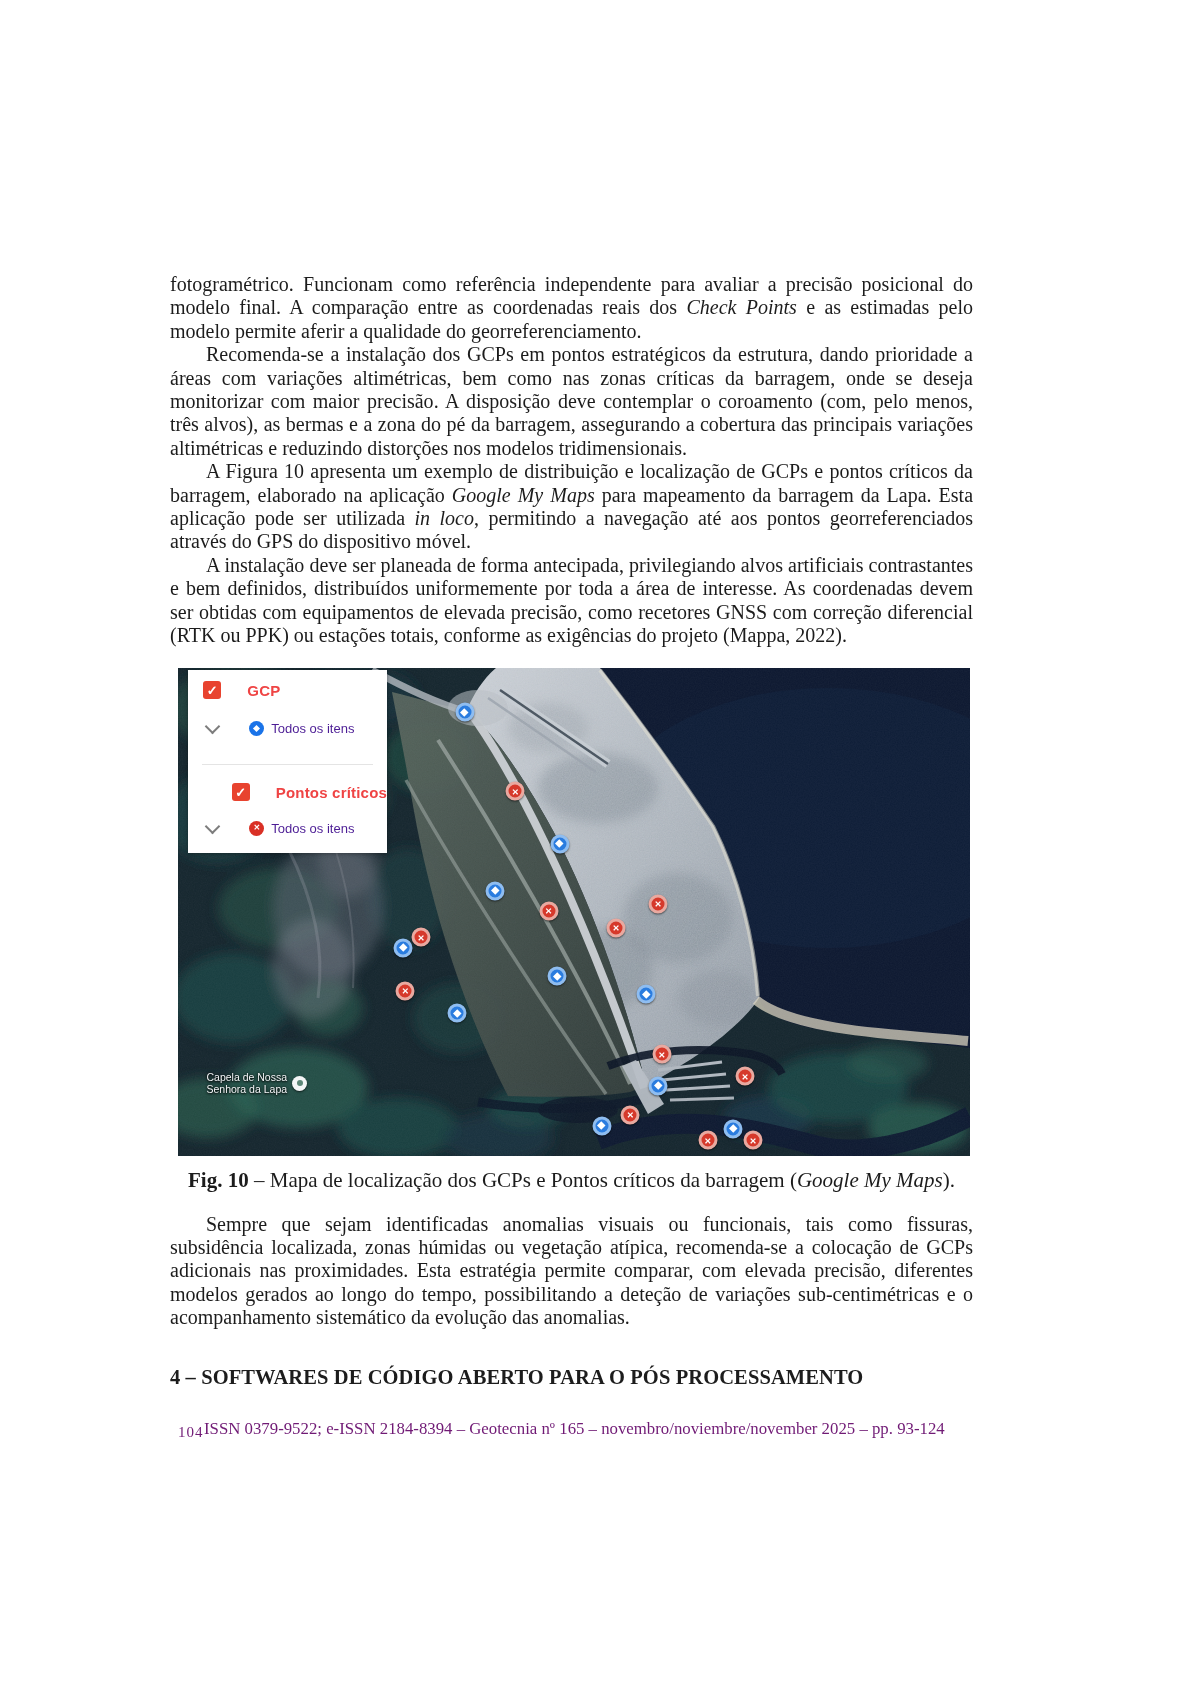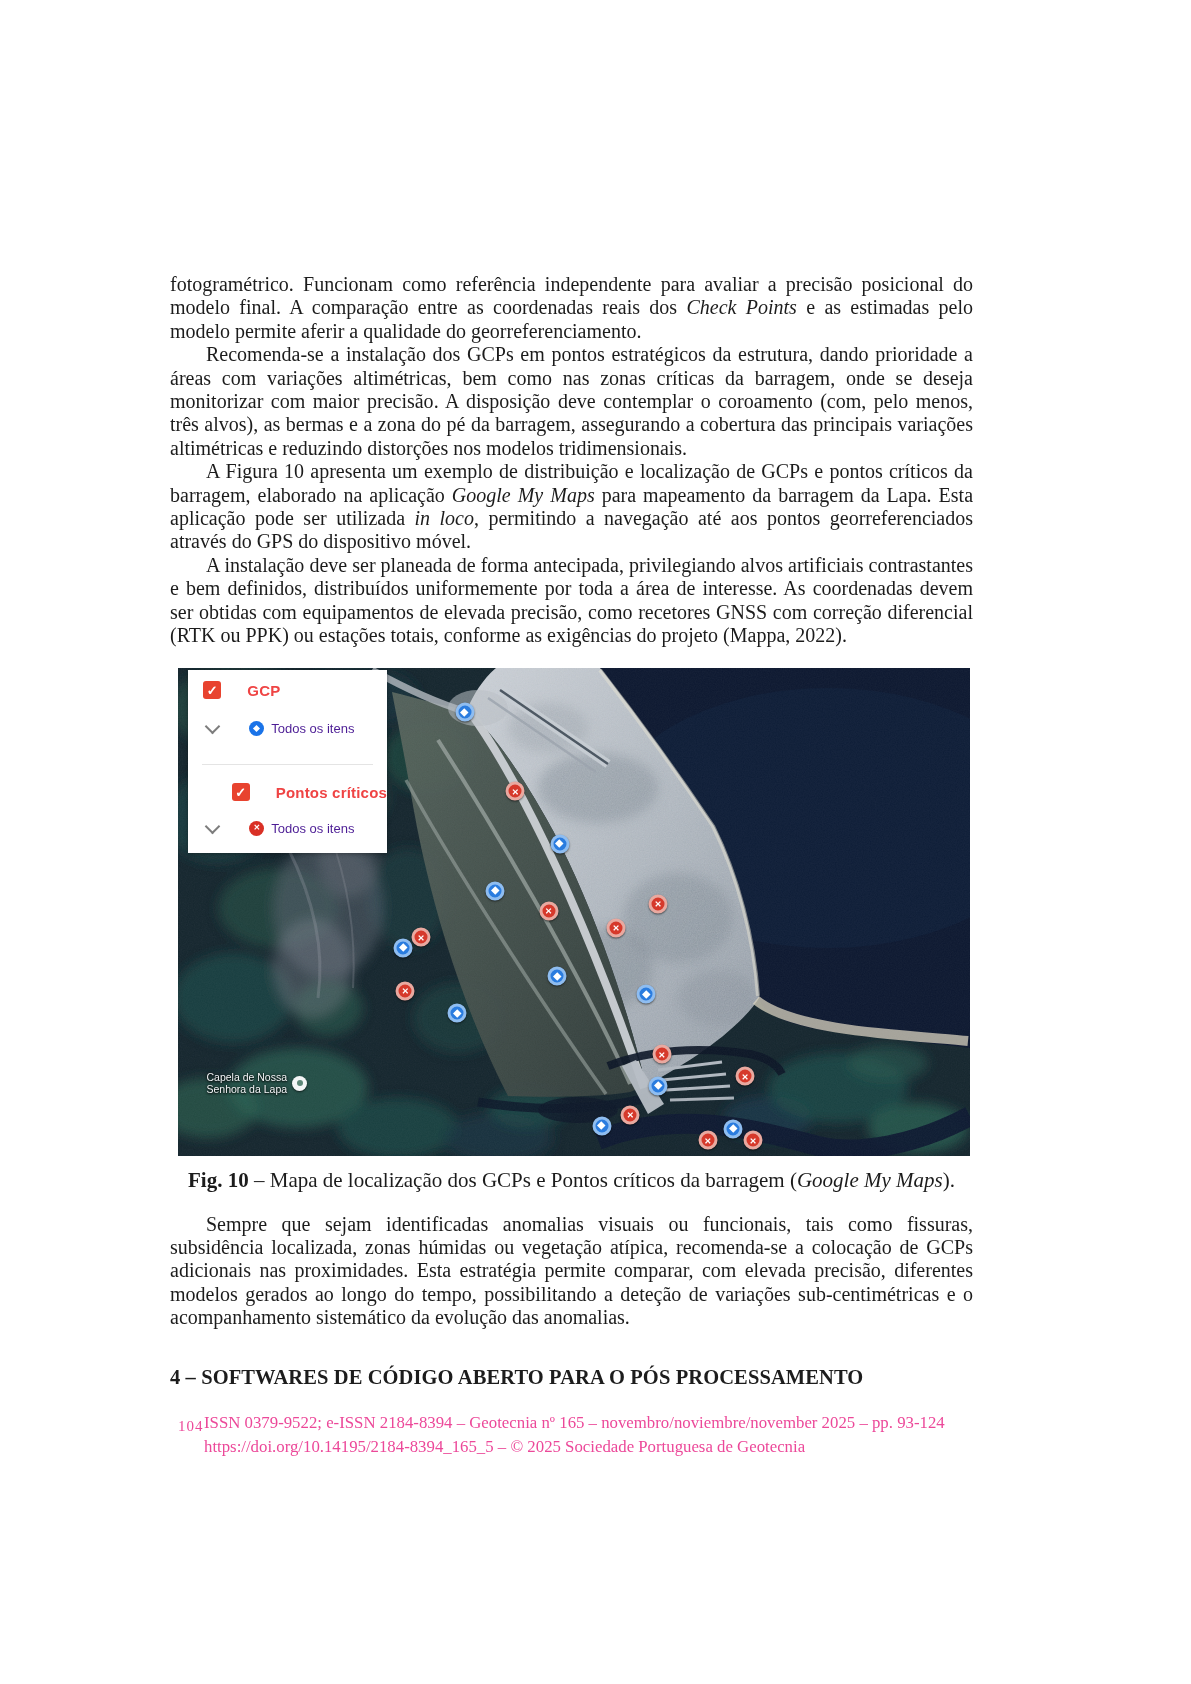--- a/index.html
+++ b/index.html
@@ -55,24 +55,24 @@
        text-shadow:0 1px 2px rgba(0,0,0,.9), 0 0 3px rgba(0,0,0,.8);}
   .poi-pin{width:15px;height:15px;border-radius:50%;background:#f4f6f7;margin-left:5px;
        box-shadow:0 1px 2px rgba(0,0,0,.6);display:flex;align-items:center;justify-content:center;flex:none;}
   .poi-pin::before{content:"";width:6px;height:6px;border-radius:50%;background:#5d8778;}
   
   .caption{margin-top:13px;text-align:center;font-size:21px;line-height:23px;}
   .p5{margin-top:10px;}
   .section-heading{margin-top:35px;font-size:20.5px;font-weight:bold;line-height:24px;
        letter-spacing:.1px;}
   .p6{margin-top:20px;}
-  .footer{margin-top:22px;display:flex;font-size:16.8px;line-height:24px;color:#ec4899;}
+  .footer{margin-top:28px;display:flex;font-size:16.8px;line-height:24px;color:#701a75;}
   .footer .pnum{flex:none;width:26px;margin-left:8px;font-size:15px;padding-top:3px;
        letter-spacing:1px;}
-  .footer .fline{margin:0;}
+  .footer .fline{margin:0;text-align:center;}
 </style>
 </head>
 <body>
 
 <div class="page">
 
   <p class="body-text p1"><span>fotogramétrico. Funcionam como referência independente para avaliar a precisão posicional do modelo final. A comparação entre as coordenadas reais dos </span><span style="font-style: italic;">Check Points</span><span> e as estimadas pelo modelo permite aferir a qualidade do georreferenciamento.</span></p>
   <p class="body-text indent">Recomenda-se a instalação dos GCPs em pontos estratégicos da estrutura, dando prioridade a áreas com variações altimétricas, bem como nas zonas críticas da barragem, onde se deseja monitorizar com maior precisão. A disposição deve contemplar o coroamento (com, pelo menos, três alvos), as bermas e a zona do pé da barragem, assegurando a cobertura das principais variações altimétricas e reduzindo distorções nos modelos tridimensionais.</p>
   <p class="body-text indent"><span>A Figura 10 apresenta um exemplo de distribuição e localização de GCPs e pontos críticos da barragem, elaborado na aplicação </span><span style="font-style: italic;">Google My Maps</span><span> para mapeamento da barragem da Lapa. Esta aplicação pode ser utilizada </span><span style="font-style: italic;">in loco</span><span>, permitindo a navegação até aos pontos georreferenciados através do GPS do dispositivo móvel.</span></p>
   <p class="body-text indent">A instalação deve ser planeada de forma antecipada, privilegiando alvos artificiais contrastantes e bem definidos, distribuídos uniformemente por toda a área de interesse. As coordenadas devem ser obtidas com equipamentos de elevada precisão, como recetores GNSS com correção diferencial (RTK ou PPK) ou estações totais, conforme as exigências do projeto (Mappa, 2022).</p>
@@ -245,17 +245,16 @@
 
   <p class="body-text indent p5">Sempre que sejam identificadas anomalias visuais ou funcionais, tais como fissuras, subsidência localizada, zonas húmidas ou vegetação atípica, recomenda-se a colocação de GCPs adicionais nas proximidades. Esta estratégia permite comparar, com elevada precisão, diferentes modelos gerados ao longo do tempo, possibilitando a deteção de variações sub-centimétricas e o acompanhamento sistemático da evolução das anomalias.</p>
 
   <h2 class="section-heading">4 – SOFTWARES DE CÓDIGO ABERTO PARA O PÓS PROCESSAMENTO</h2>
 
 
   <div class="footer">
     <div class="pnum">104</div>
     <div>
       <p class="fline">ISSN 0379-9522; e-ISSN 2184-8394 – Geotecnia nº 165 – novembro/noviembre/november 2025 – pp. 93-124</p>
-      <p class="fline">https://doi.org/10.14195/2184-8394_165_5 – © 2025 Sociedade Portuguesa de Geotecnia</p>
     </div>
   </div>
 
 </div>
 
 </body></html>

